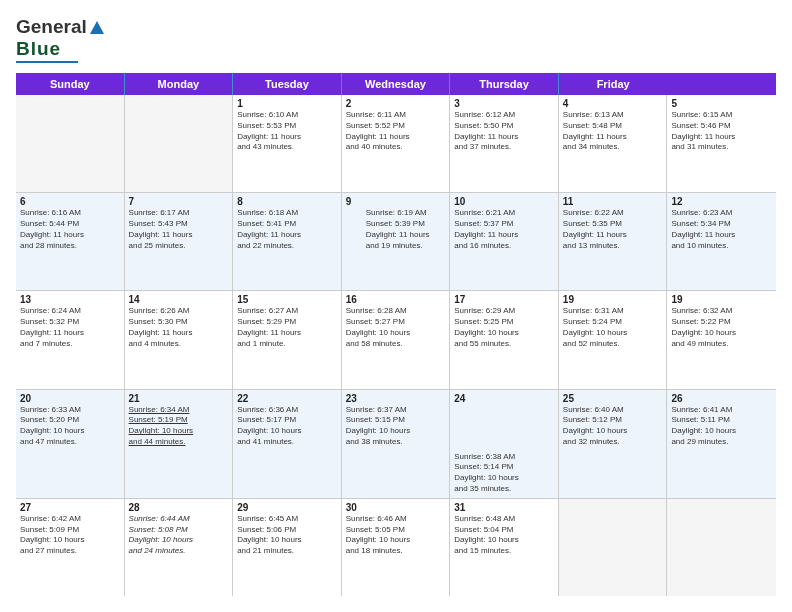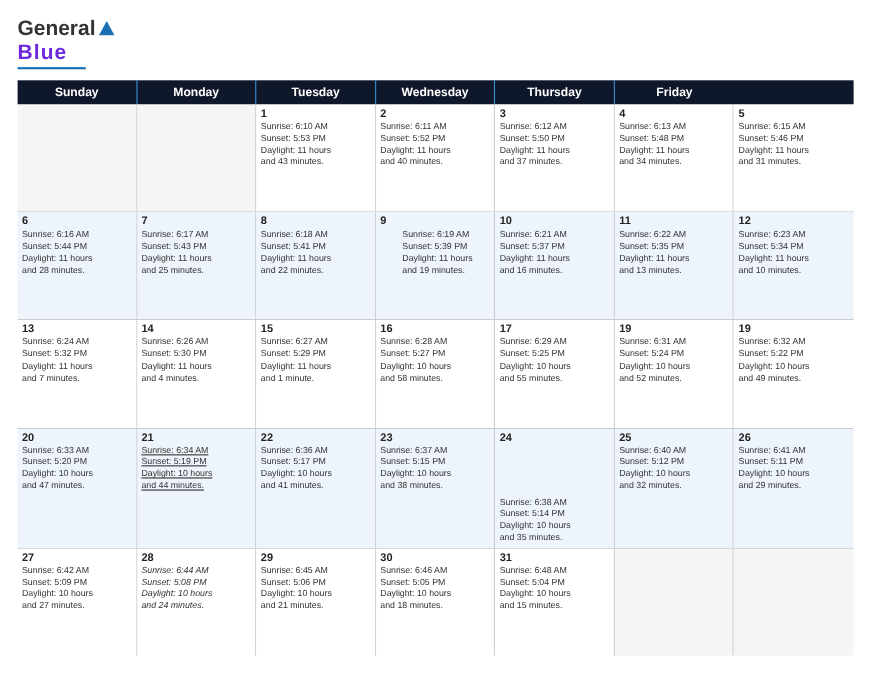--- a/index.html
+++ b/index.html
@@ -42,21 +42,21 @@
       color: #555;
     }
     .calendar {
       flex: 1;
       display: flex;
       flex-direction: column;
     }
     .cal-header {
       display: grid;
       grid-template-columns: repeat(7, 1fr);
-      background: #0f172a;
+      background: #6d28d9;
     }
     .cal-header-cell {
       color: #fff;
       font-size: 11px;
       font-weight: bold;
       text-align: center;
       padding: 5px 2px;
       border-right: 1px solid #3a8fd5;
     }
     .cal-header-cell:last-child { border-right: none; }
@@ -95,26 +95,26 @@
       line-height: 1.35;
       color: #333;
     }
   </style>
 </head>
 <body>
 
 <div class="page">
   <div class="header">
     <div class="logo">
-      <div style="display:flex;align-items:center;gap:0px;">
+      <div style="display:flex;align-items:flex-end;gap:0px;">
         <span style="font-size:19px;font-weight:bold;color:#333;">General</span>
         <span style="display:inline-block;width:0;height:0;border-left:7px solid transparent;border-right:7px solid transparent;border-bottom:13px solid #1a6fb5;margin-left:3px;margin-bottom:4px;"></span>
       </div>
       <div style="display:flex;align-items:center;">
-        <span style="font-size:19px;font-weight:bold;color:#6d28d9;letter-spacing:1px;">Blue</span>
+        <span style="font-size:19px;font-weight:bold;color:#14532d;letter-spacing:1px;">Blue</span>
       </div>
       <div style="height:2px;background:#1a6fb5;width:62px;margin-top:1px;"></div>
     </div>
     <div class="title-block">
       <h1></h1>
       <h2></h2>
     </div>
   </div>
 
   <div class="calendar">

